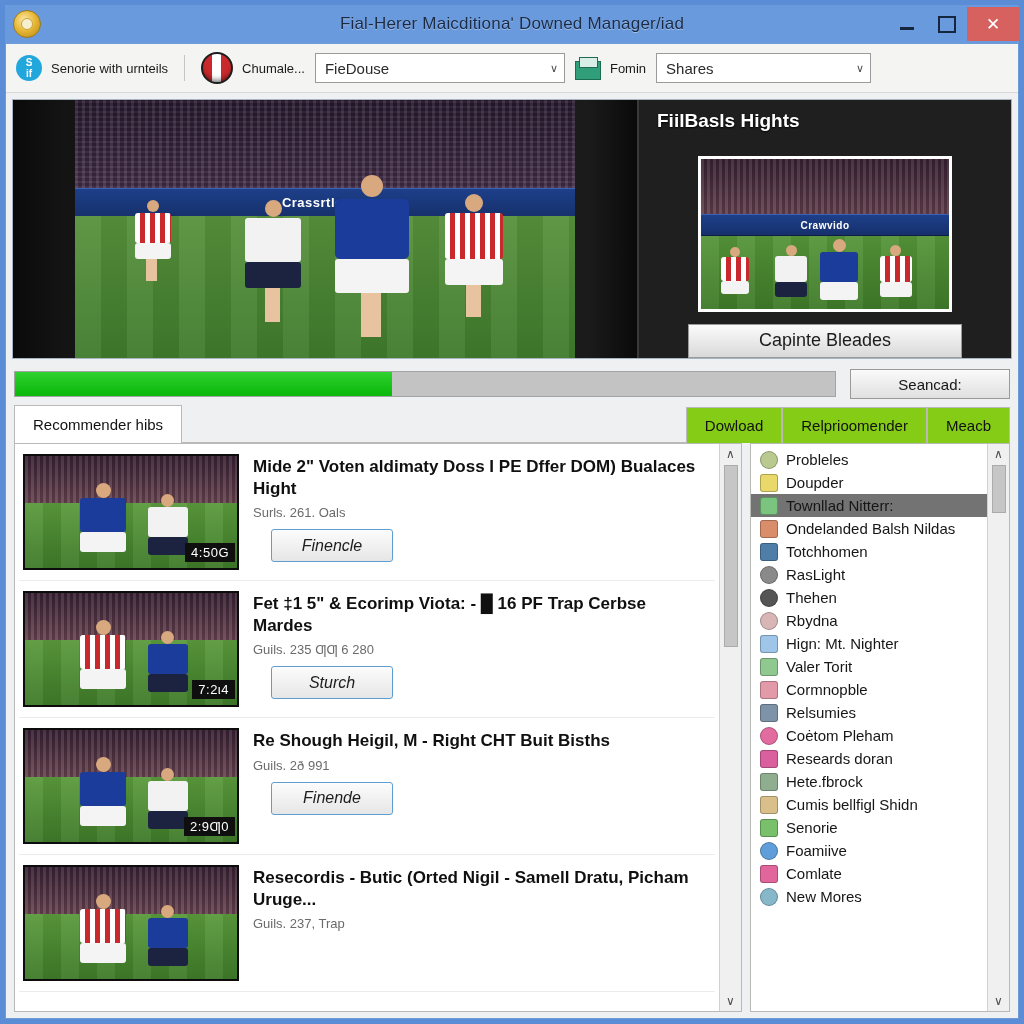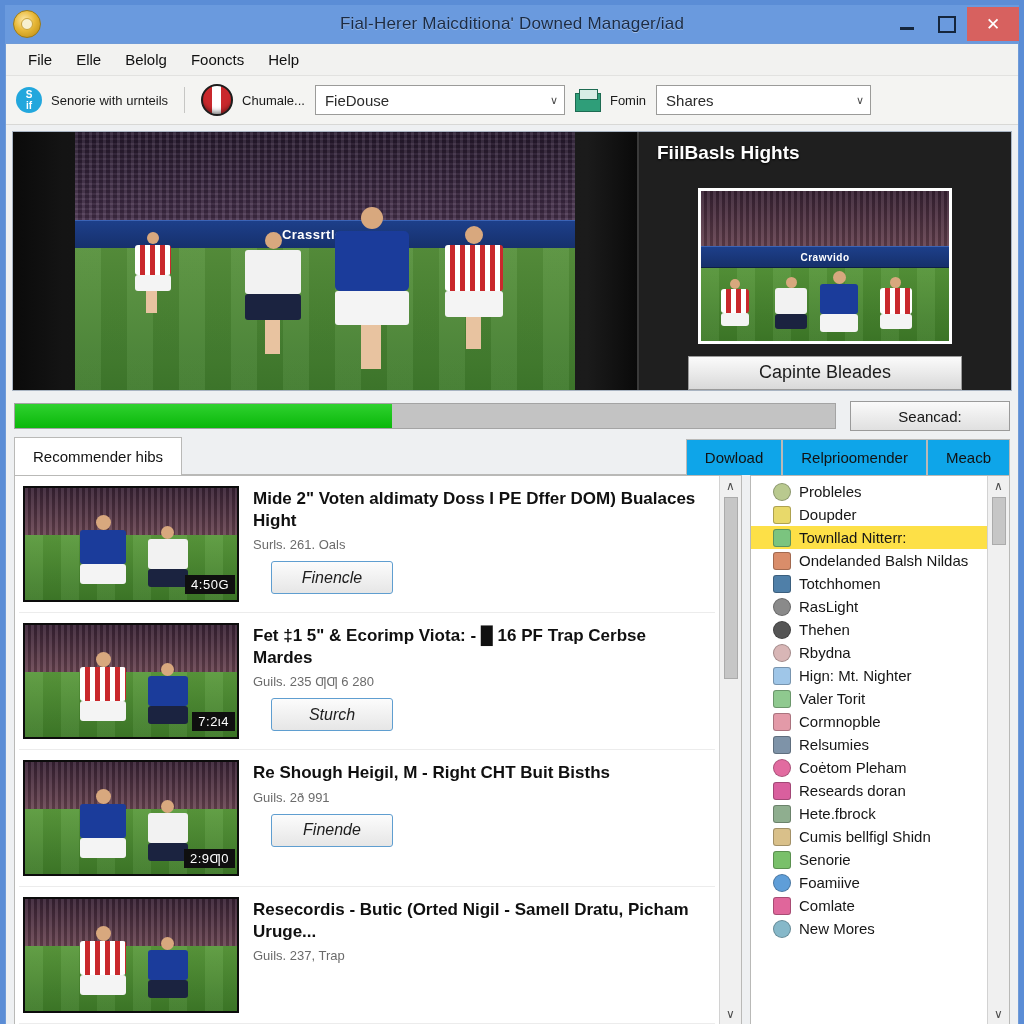--- a/index.html
+++ b/index.html
@@ -187,21 +187,21 @@
     display:flex;align-items:flex-end;margin:0 8px;height:38px;min-height:38px;gap:0;
   }
   .tab{
     height:36px;padding:0 18px;display:flex;align-items:center;
     font-size:15px;color:#121212;background:#e6e6e4;
     border:1px solid #b9b9b7;border-bottom:none;box-sizing:border-box;
   }
   .tab.active{background:#fff;height:38px;border-color:#b9b9b7;}
   .tab-spacer{flex:1;border-bottom:1px solid #b9b9b7;height:100%;}
   .tab-right{display:flex;align-items:flex-end;}
-  .tab-right .tab{background:#0ea5e9;}
+  .tab-right .tab{background:#84cc16;}
   
   .content-row{
     flex:1;display:flex;gap:8px;margin:0 8px 6px 8px;min-height:0;
   }
   .list-panel{
     flex:1;background:#fff;border:1px solid #b9b9b7;
     display:flex;min-height:0;box-sizing:border-box;
   }
   .list-scrollarea{flex:1;overflow:hidden;padding:0 4px;}
   .vid-item{
@@ -246,24 +246,24 @@
     width:12px;flex:none;height:180px;background:#c6c6c6;border:1px solid #ababab;
     margin-top:4px;
   }
   .vscroll .track{flex:1;width:100%;}
   .side-panel{
     width:260px;min-width:260px;background:#fff;border:1px solid #b9b9b7;
     display:flex;min-height:0;box-sizing:border-box;
   }
   .side-list{flex:1;overflow:hidden;padding:4px 0 0 0;}
   .side-item{
-    display:flex;align-items:center;gap:8px;height:23px;padding:0 22px;
+    display:flex;align-items:center;gap:8px;height:23px;padding:0 9px;
     font-size:15px;color:#161616;white-space:nowrap;
   }
-  .side-item.sel{background:#fde047;}
+  .side-item.sel{background:#737373;}
   .sq-icon{
     width:16px;height:16px;flex:none;border-radius:3px;
     border:1px solid rgba(0,0,0,.25);
   }
   .rd-icon{border-radius:50%;}
 </style>
 </head>
 <body>
 
 <div class="window">
@@ -273,27 +273,20 @@
     <div class="title-text">Fial-Herer Maicditionaʹ Downed Manager/iad</div>
     <div class="win-buttons">
       <div class="win-btn min"></div>
       <div class="win-btn max"></div>
       <div class="win-btn close">✕</div>
     </div>
   </div>
 
   <div class="client">
 
-    <div class="menubar">
-      <div class="menu-item">File</div>
-      <div class="menu-item">Elle</div>
-      <div class="menu-item">Belolg</div>
-      <div class="menu-item">Fooncts</div>
-      <div class="menu-item">Help</div>
-    </div>
 
     <div class="toolbar">
       <div class="tb-group">
         <div class="circle-icon">
           <span>S</span>
           <span>if</span>
         </div>
         <span class="tb-label">Senorie with urnteils</span>
       </div>
 

